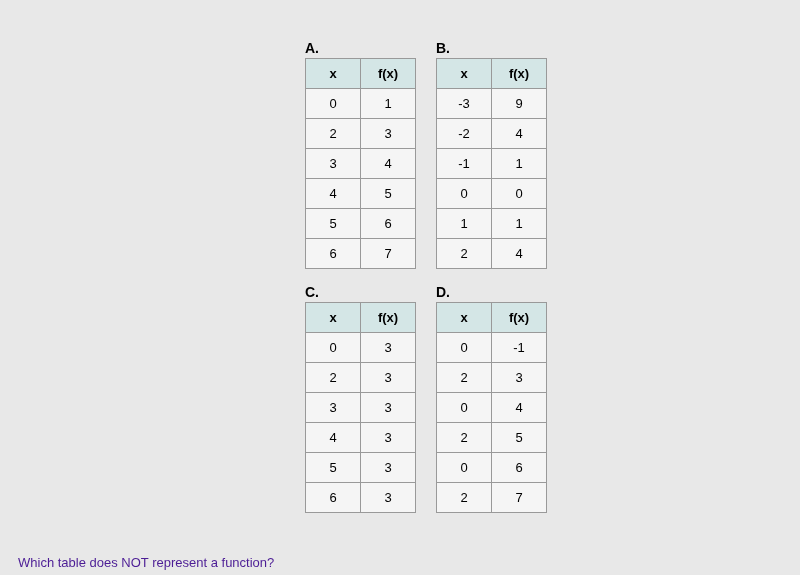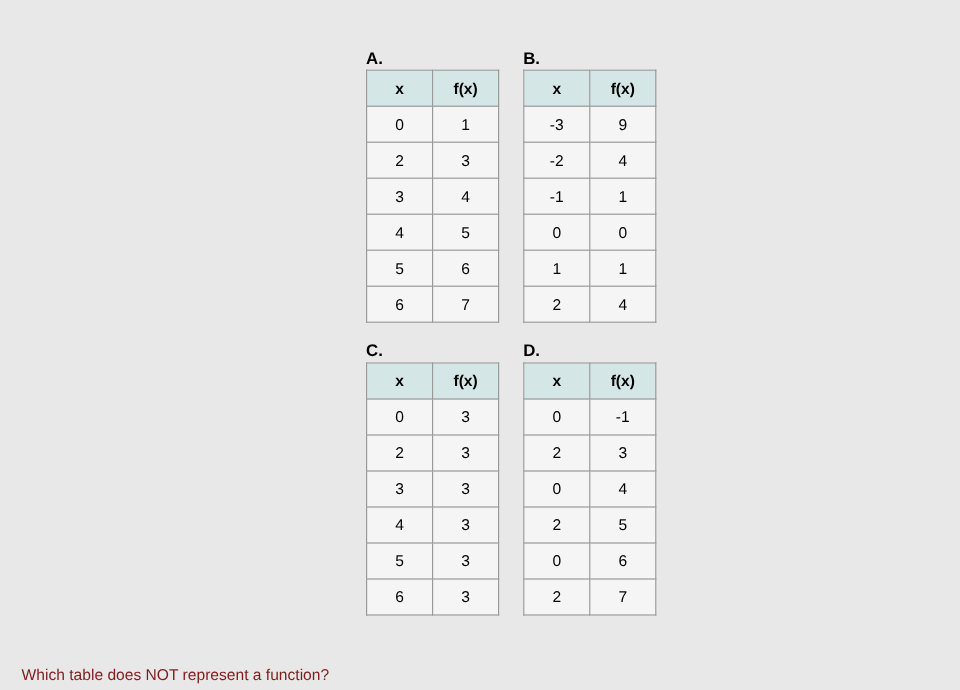--- a/index.html
+++ b/index.html
@@ -49,21 +49,21 @@
       font-weight: bold;
     }
     td {
       background: #f5f5f5;
     }
     .question-text {
       position: absolute;
       bottom: 5px;
       left: 18px;
       font-size: 13px;
-      color: #7f1d1d;
+      color: #4c1d95;
     }
   </style>
 </head>
 <body>
 
 <div class="container">
   <div class="table-group-row">
     <div class="table-block">
       <div class="table-label">A.</div>
       <table>

